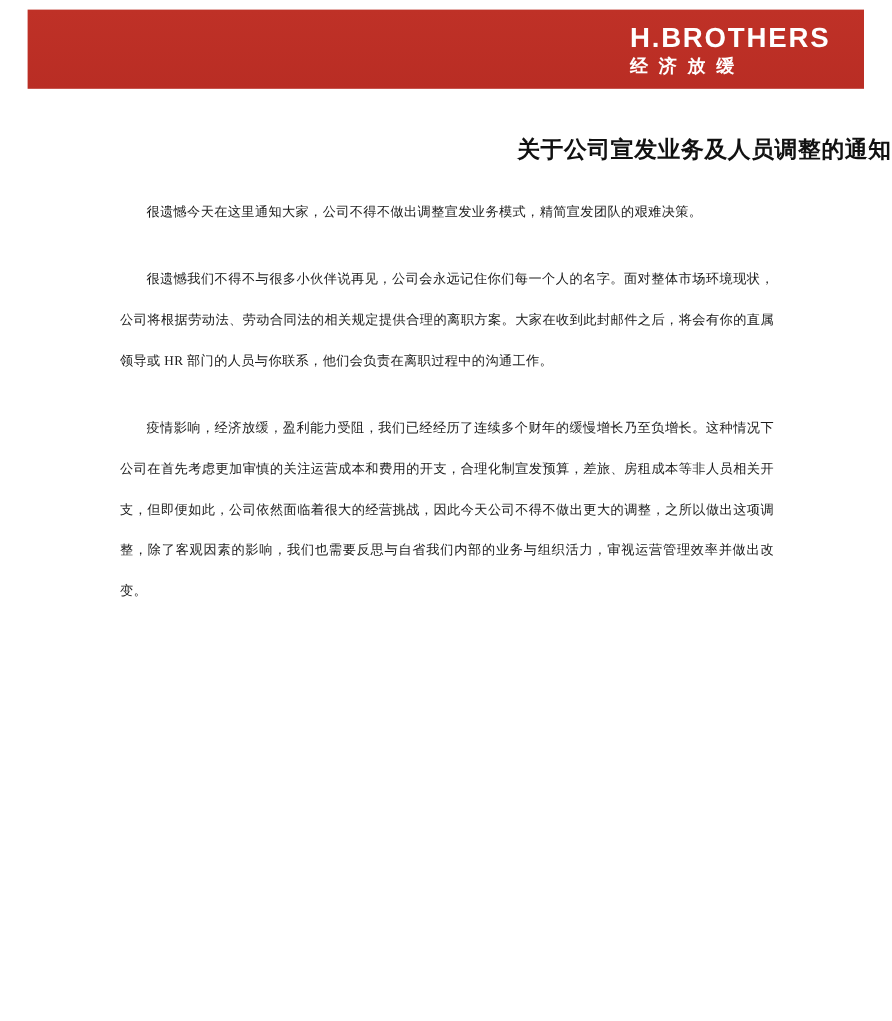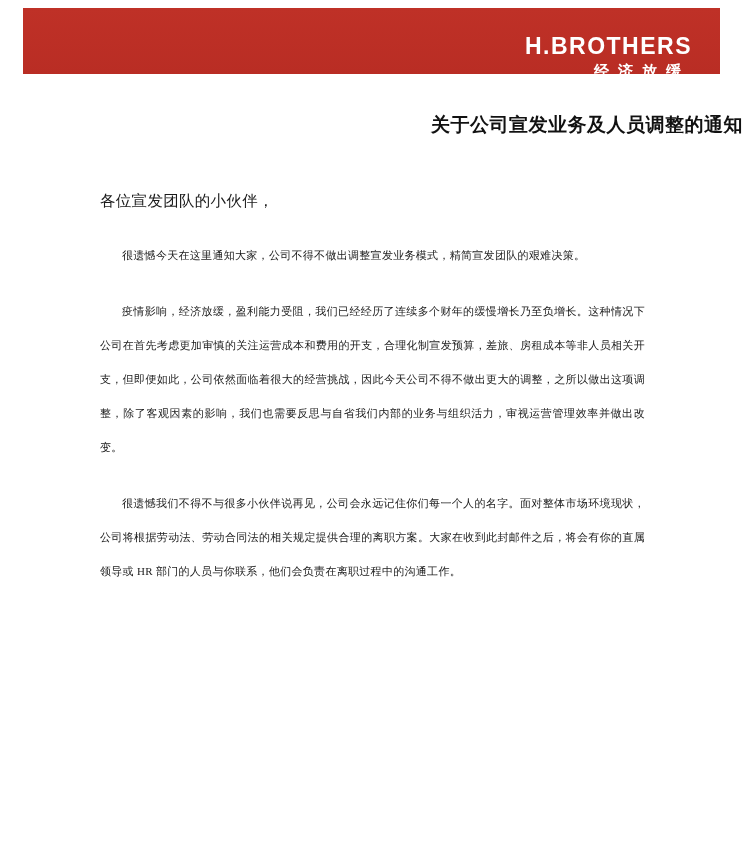--- a/index.html
+++ b/index.html
@@ -28,23 +28,22 @@
     top: 8px;
     width: 697px;
     height: 66px;
     background: #c0392b;
     background: linear-gradient(180deg, #bf3127 0%, #b92d24 100%);
   }
   .logo-block {
     position: absolute;
     right: 28px;
     top: 10px;
-    text-align: right;
+    text-align: left;
     color: #ffffff;
-    margin-top: 15px;
   }
   .logo-latin {
     font-family: "Liberation Sans", "DejaVu Sans", sans-serif;
     font-size: 23px;
     font-weight: bold;
     letter-spacing: 1.5px;
     line-height: 26px;
     white-space: nowrap;
   }
   .logo-cn {
@@ -103,21 +102,20 @@
       <div class="logo-cn">经济放缓</div>
     </div>
   </div>
 
   <div class="doc-body">
 
     <h1 class="doc-title">关于公司宣发业务及人员调整的通知</h1>
 
     <div class="content">
 
-      <p class="salutation">各位宣发团队的小伙伴，</p>
 
       <p class="para">很遗憾今天在这里通知大家，公司不得不做出调整宣发业务模式，精简宣发团队的艰难决策。</p>
+      <p class="para">很遗憾我们不得不与很多小伙伴说再见，公司会永远记住你们每一个人的名字。面对整体市场环境现状，公司将根据劳动法、劳动合同法的相关规定提供合理的离职方案。大家在收到此封邮件之后，将会有你的直属领导或 HR 部门的人员与你联系，他们会负责在离职过程中的沟通工作。</p>
       <p class="para">疫情影响，经济放缓，盈利能力受阻，我们已经经历了连续多个财年的缓慢增长乃至负增长。这种情况下公司在首先考虑更加审慎的关注运营成本和费用的开支，合理化制宣发预算，差旅、房租成本等非人员相关开支，但即便如此，公司依然面临着很大的经营挑战，因此今天公司不得不做出更大的调整，之所以做出这项调整，除了客观因素的影响，我们也需要反思与自省我们内部的业务与组织活力，审视运营管理效率并做出改变。</p>
-      <p class="para">很遗憾我们不得不与很多小伙伴说再见，公司会永远记住你们每一个人的名字。面对整体市场环境现状，公司将根据劳动法、劳动合同法的相关规定提供合理的离职方案。大家在收到此封邮件之后，将会有你的直属领导或 HR 部门的人员与你联系，他们会负责在离职过程中的沟通工作。</p>
 
     </div>
   </div>
 </div>
 
 </body></html>

